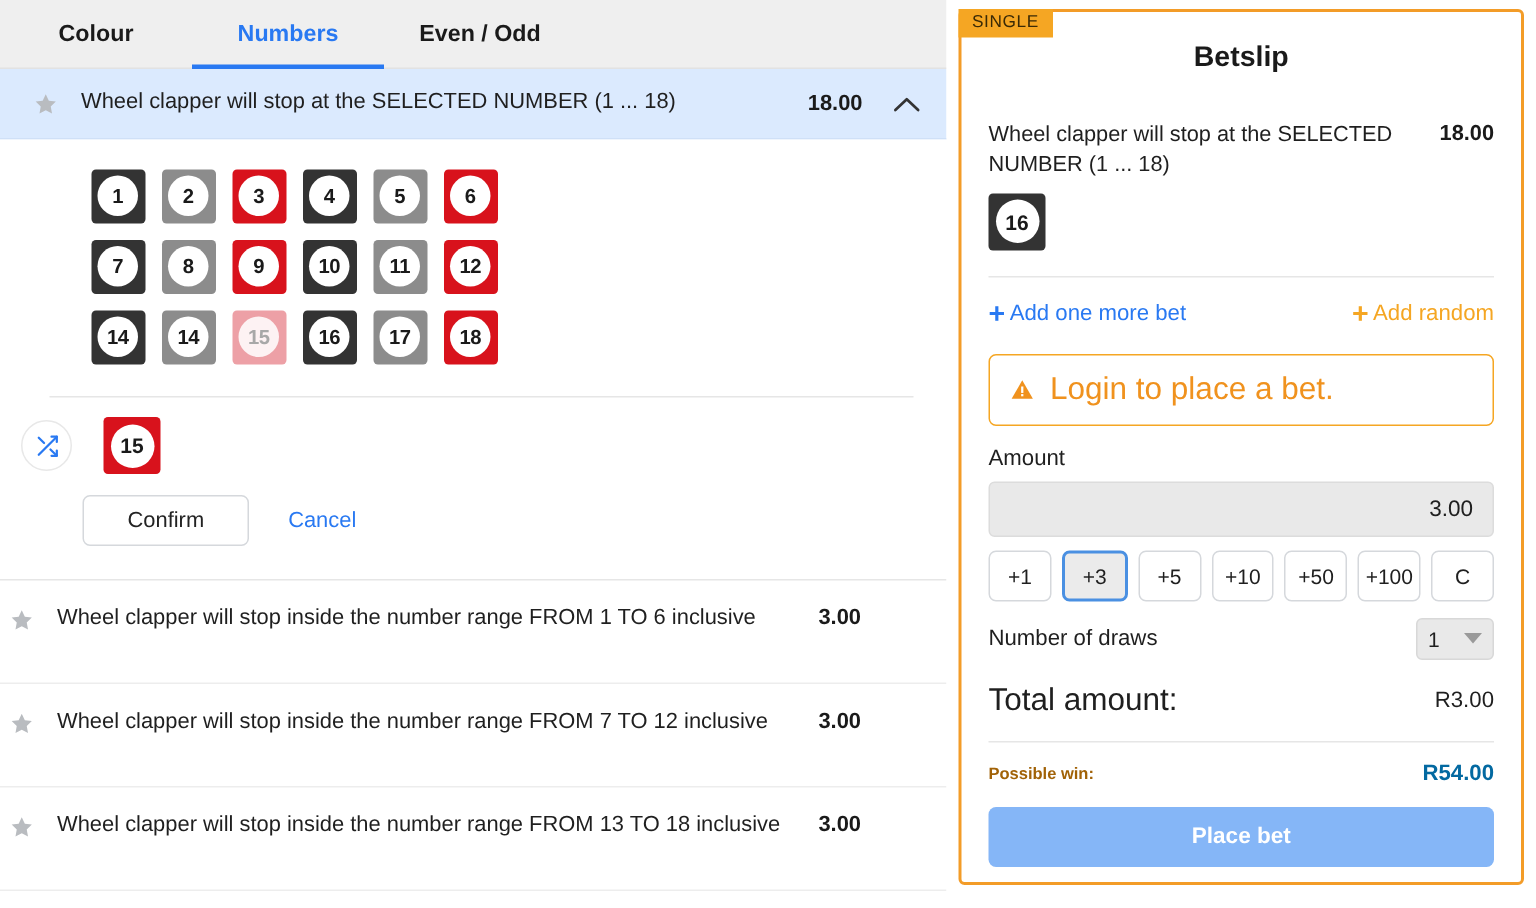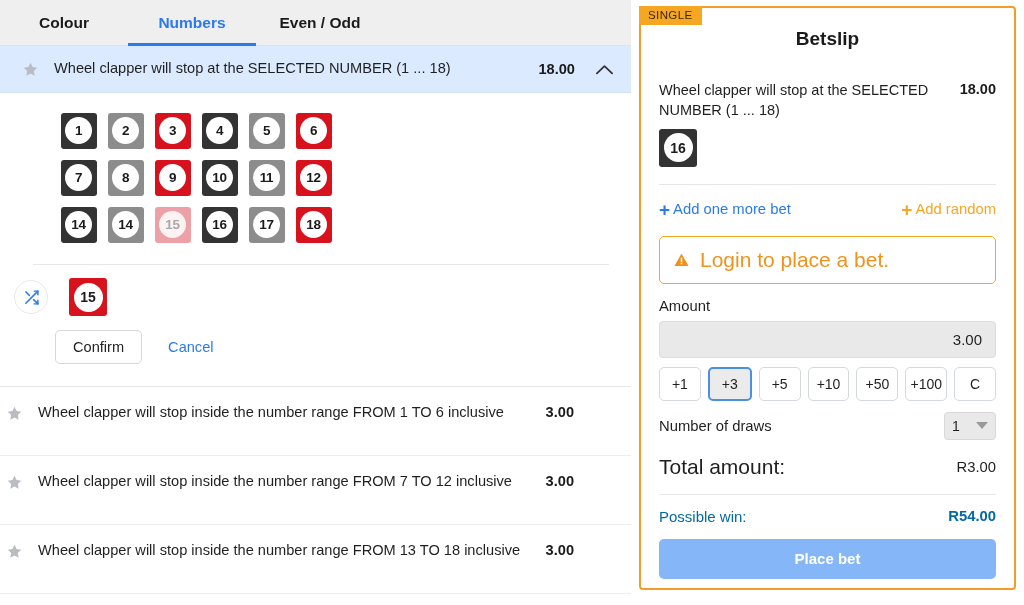--- a/index.html
+++ b/index.html
@@ -117,21 +117,21 @@
     background: #d8121c; }
   .sel-chip .ball { width: 29px; height: 29px; border-radius: 50%;
     background: #fff; display: flex; align-items: center; justify-content: center;
     font-size: 14px; font-weight: bold; color: #1a1a1a; }
 
   .confirm-row { display: flex; align-items: center; padding: 14px 0 0 55px; }
   .confirm-btn {
     border: 1px solid #d5d8dc; border-radius: 5px;
     background: #fff; color: #232323;
     font-size: 14.6px; font-family: inherit;
-    padding: 8px 17px; cursor: pointer;
+    padding: 8px 29px; cursor: pointer;
   }
   .cancel-link {
     color: #2979f2; font-size: 14.6px; margin-left: 26px; cursor: pointer;
   }
 
   .section-end { height: 1px; background: #e6e6e6; margin-top: 22px; }
 
   
   .mrow {
     display: flex; align-items: flex-start;
@@ -236,21 +236,21 @@
   }
   .caret { width: 0; height: 0; border-left: 6px solid transparent;
     border-right: 6px solid transparent; border-top: 7px solid #9a9a9a; }
 
   .total-row { display: flex; align-items: center; margin-top: 15px; }
   .total-label { font-size: 21px; color: #1f1f1f; }
   .total-val { margin-left: auto; font-size: 14.8px; color: #1f1f1f; }
 
   .win-sep { height: 1px; background: #e6e6e6; margin-top: 15px; }
   .win-row { display: flex; align-items: center; margin-top: 13px; }
-  .win-label { font-size: 15px; color: #0369a1; }
+  .win-label { font-size: 11px; color: #a16207; font-weight: bold; }
   .win-val { margin-left: auto; font-size: 14.8px; font-weight: bold; color: #0369a1; }
 
   .place-bet {
     margin-top: 14px; width: 100%; height: 40px;
     background: #85b6f7; border: none; border-radius: 5px;
     color: #ffffff; font-size: 15px; font-weight: bold;
     font-family: inherit; cursor: pointer;
   }
 </style>
 </head>

